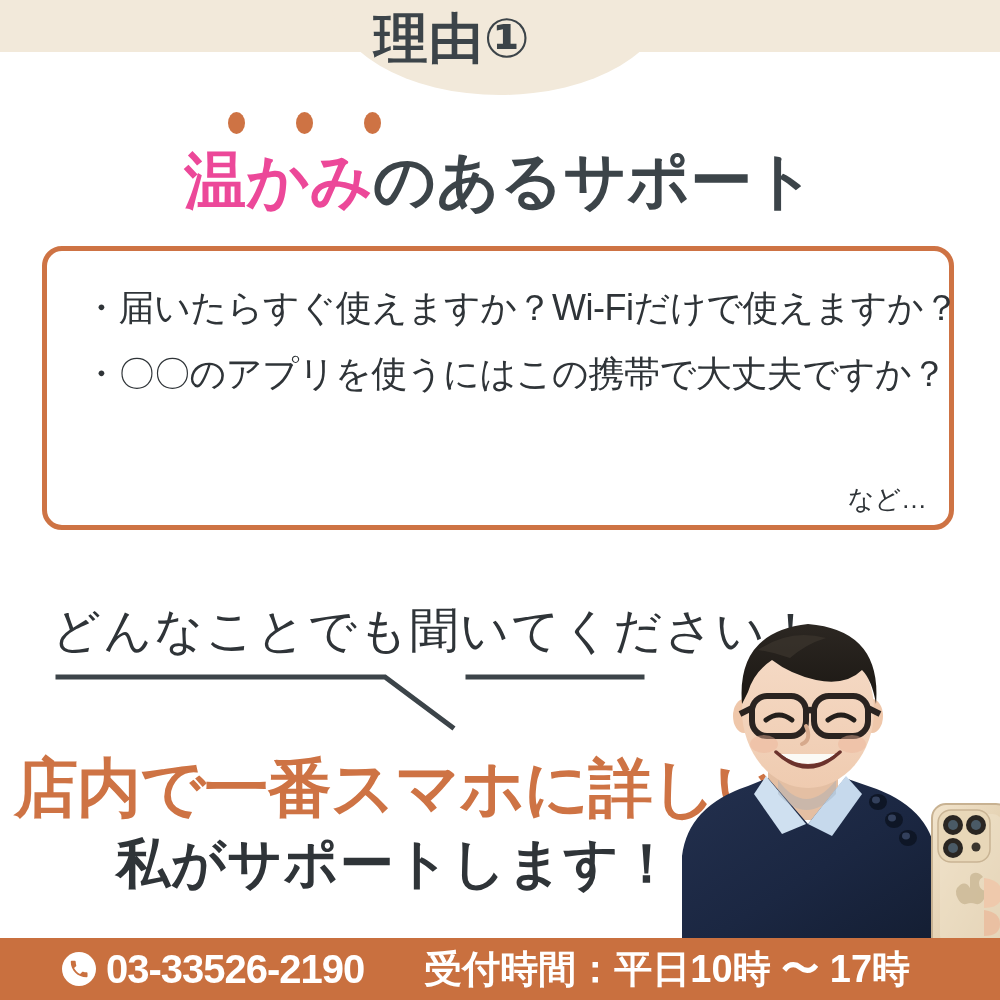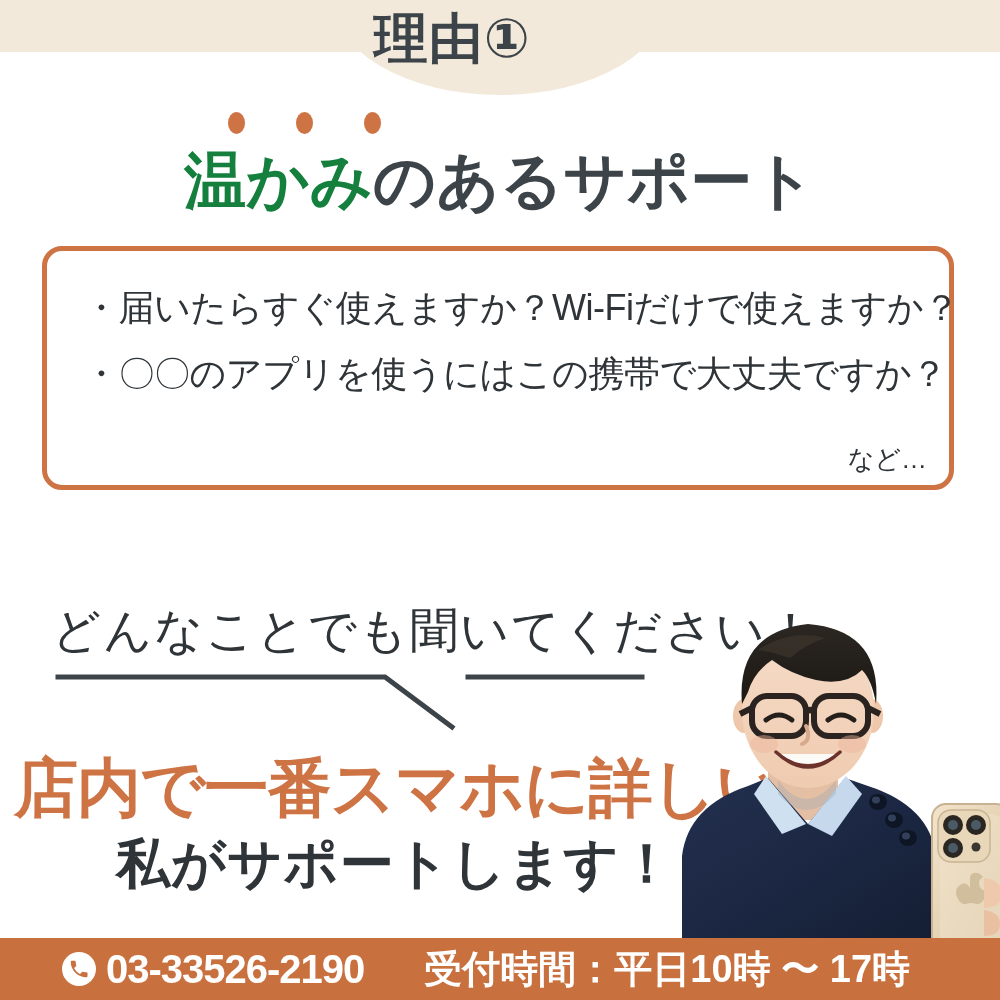--- a/index.html
+++ b/index.html
@@ -52,26 +52,26 @@
 
   
   .subhead{
     position:absolute;left:0;top:142px;width:1000px;
     text-align:center;
     font-size:62px;line-height:78px;
     font-weight:bold;
     color:#3C4449;
     white-space:nowrap;
   }
-  .subhead .hl{color:#15803d;}
+  .subhead .hl{color:#ec4899;}
 
   
   .bullet-box{
     position:absolute;left:42px;top:246px;
-    width:912px;height:244px;
+    width:912px;height:284px;
     border:5px solid #CE7344;
     border-radius:20px;
     background:#ffffff;
     box-sizing:border-box;
   }
   .bullet-list{
     position:absolute;left:36px;top:24px;
     width:860px;
   }
   .bullet-item{

